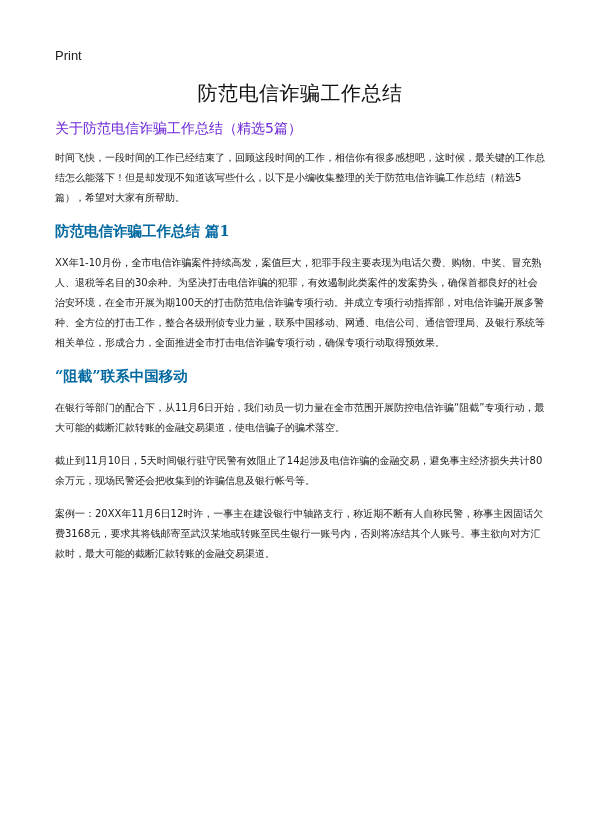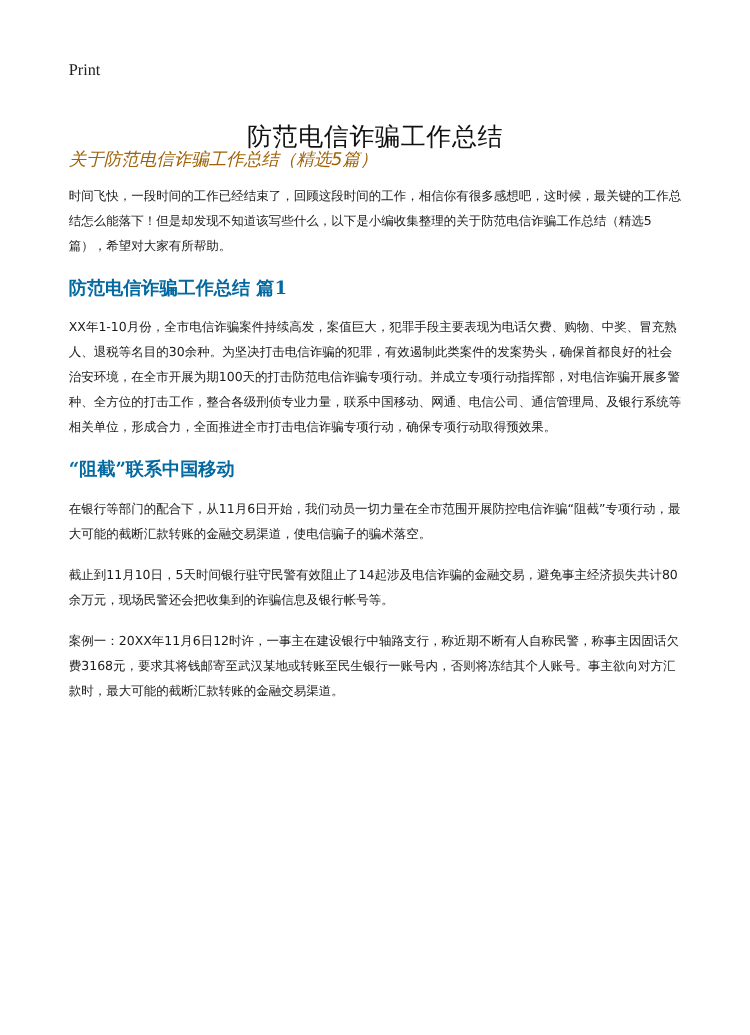--- a/index.html
+++ b/index.html
@@ -2,30 +2,30 @@
 <html><head>
 <meta charset="utf-8">
 <style>
   html, body { margin: 0; padding: 0; background: #ffffff; }
   body {
     width: 600px; height: 828px; overflow: hidden; position: relative;
     font-family: "DejaVu Sans", sans-serif; color: #111;
   }
   .print-label {
     position: absolute; left: 55px; top: 48px;
-    font-family: Liberation Serif, serif; font-size: 13px; color: #222; text-align: right;
+    font-family: Liberation Sans, sans-serif; font-size: 13px; color: #222; text-align: right;
   }
   .doc-title {
-    position: absolute; left: 0; width: 600px; top: 96px; text-align: center;
+    position: absolute; left: 0; width: 600px; top: 80px; text-align: center;
     font-size: 20px; font-weight: normal; margin: 0; letter-spacing: 0.5px;
   }
   .content {
     position: absolute; left: 55px; top: 118px; width: 490px;
   }
-  .subtitle { font-size: 14px; line-height: 20px; margin: 0 0 10px 0; color: #a16207; font-style: italic; }
+  .subtitle { font-size: 14px; line-height: 20px; margin: 0 0 10px 0; color: #6d28d9; }
   .para { font-size: 10px; line-height: 20px; margin: 0 0 13px 0; color: #1a1a1a; text-align: left; }
   .heading { font-family: "DejaVu Serif", serif; font-weight: bold; font-size: 14.5px; line-height: 20px; margin: 0 0 12px 0; color: #0369a1; }
 </style>
 </head>
 <body>
 
 <div class="print-label">Print</div>
 <h1 class="doc-title">防范电信诈骗工作总结</h1>
 
 <div class="content">

